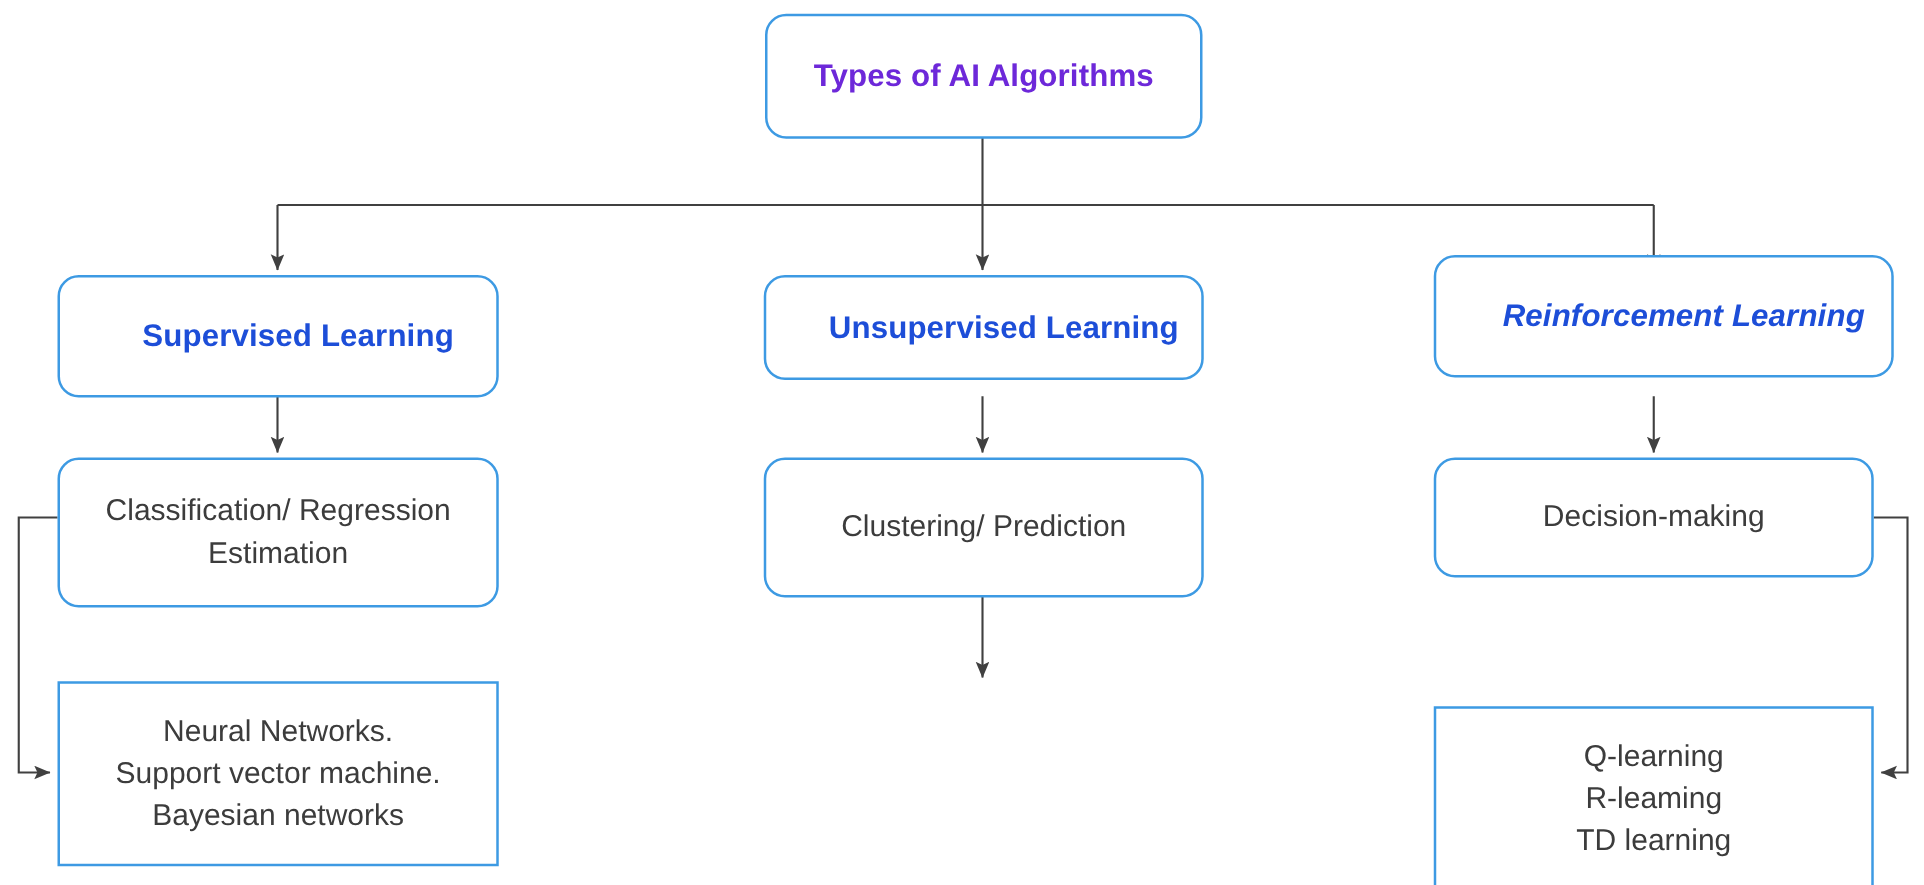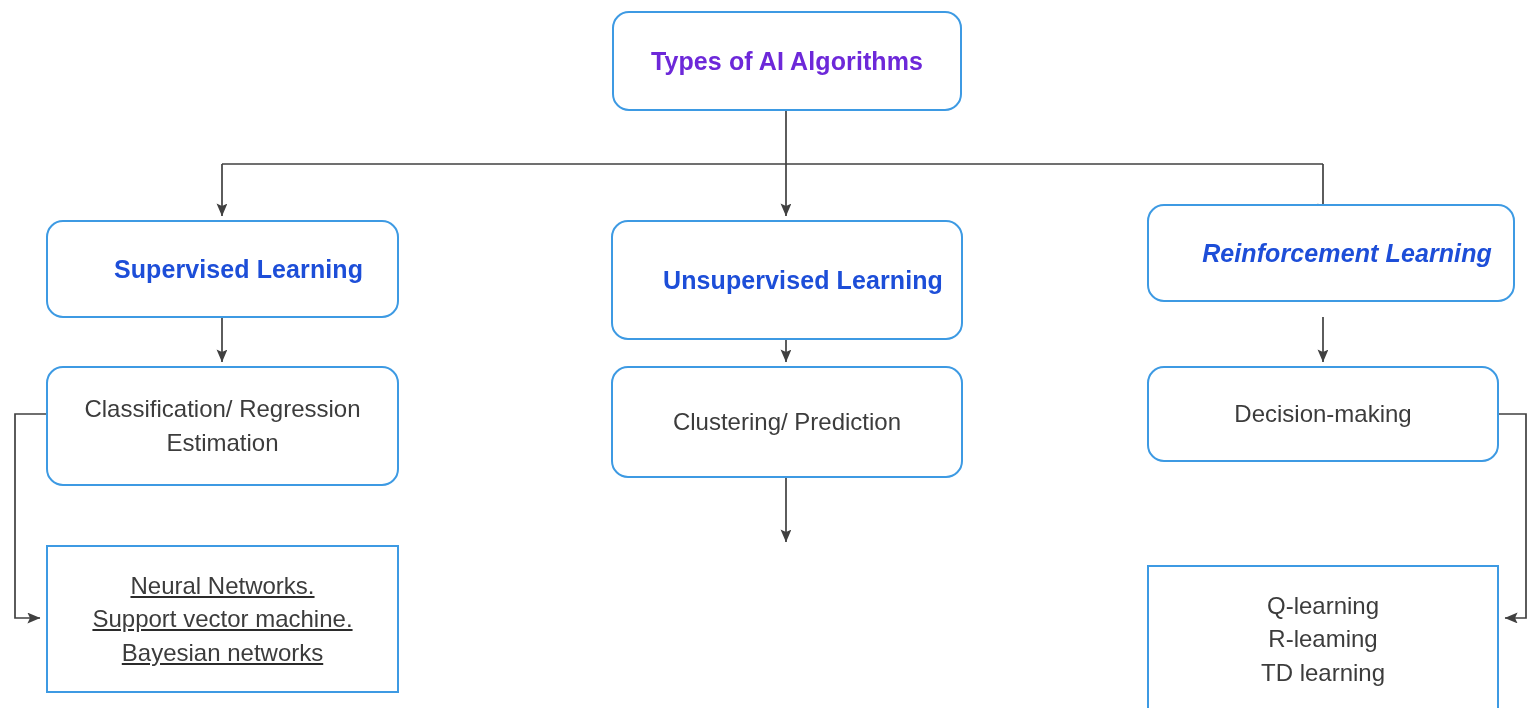--- a/index.html
+++ b/index.html
@@ -111,42 +111,42 @@
   </svg>
 
   <div class="node rounded lvl-title" style="left:612px; top:11px; width:350px; height:100px;">
     <span class="node-label">Types of AI Algorithms</span>
   </div>
 
   <div class="node rounded lvl-category" style="left:46px; top:220px; width:353px; height:98px;">
     <span class="node-label">Supervised Learning</span>
   </div>
 
-  <div class="node rounded lvl-category" style="left:611px; top:220px; width:352px; height:120px;">
+  <div class="node rounded lvl-category" style="left:611px; top:220px; width:352px; height:84px;">
     <span class="node-label">Unsupervised Learning</span>
   </div>
 
   <div class="node rounded lvl-category" style="left:1147px; top:204px; width:368px; height:98px;font-style:italic;">
     <span class="node-label">Reinforcement Learning</span>
   </div>
 
   <div class="node rounded lvl-task" style="left:46px; top:366px; width:353px; height:120px;">
     <span class="node-label">Classification/ Regression
 Estimation</span>
   </div>
 
   <div class="node rounded lvl-task" style="left:611px; top:366px; width:352px; height:112px;">
     <span class="node-label">Clustering/ Prediction</span>
   </div>
 
   <div class="node rounded lvl-task" style="left:1147px; top:366px; width:352px; height:96px;">
     <span class="node-label">Decision-making</span>
   </div>
 
-  <div class="node square lvl-algos" style="left:46px; top:545px; width:353px; height:148px;text-decoration:underline;">
+  <div class="node square lvl-algos" style="left:46px; top:545px; width:353px; height:148px;">
     <span class="node-label">Neural Networks.
 Support vector machine.
 Bayesian networks</span>
   </div>
 
 
   <div class="node square lvl-algos" style="left:1147px; top:545px; width:352px; height:148px;margin-top:20px;">
     <span class="node-label">Q-learning
 R-leaming
 TD learning</span>

